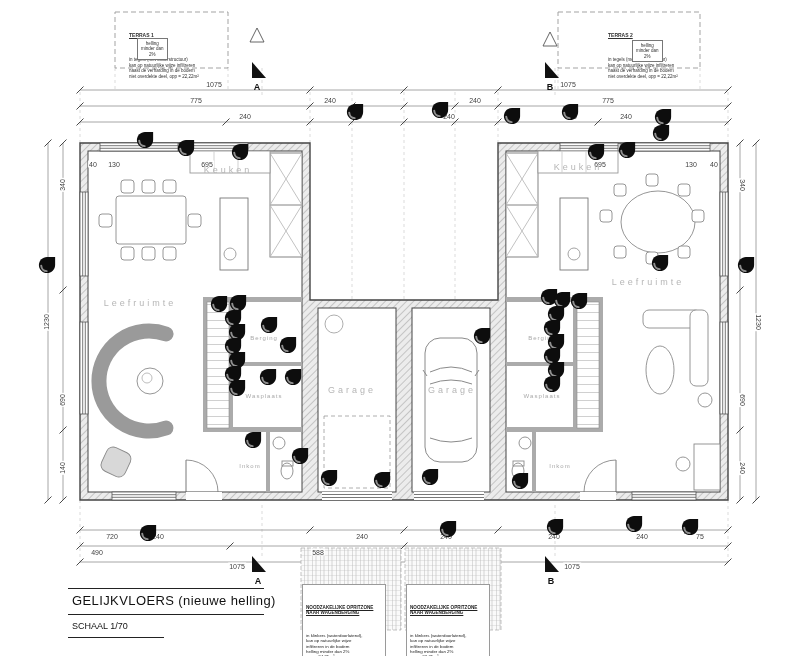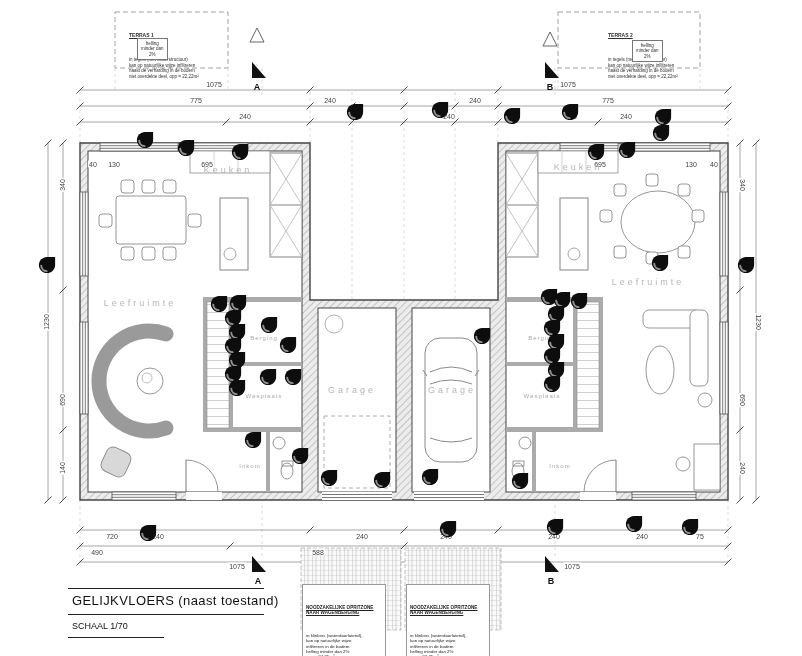--- a/index.html
+++ b/index.html
@@ -397,21 +397,21 @@
 helling minder dan 2%
 opp = 33,25m²</span>
   </div>
 
   <span class="sec-letter" style="left:257px;top:87px">A</span>
   <span class="sec-letter" style="left:550px;top:87px">B</span>
   <span class="sec-letter" style="left:258px;top:581px">A</span>
   <span class="sec-letter" style="left:551px;top:581px">B</span>
 
   <div class="tline" style="left:68px;top:588px;width:196px"></div>
-  <div class="title-text" style="left:72px;top:593px">GELIJKVLOERS (naast toestand)</div>
+  <div class="title-text" style="left:72px;top:593px">GELIJKVLOERS (nieuwe helling)</div>
   <div class="tline" style="left:68px;top:614px;width:196px"></div>
   <div class="scale-text" style="left:72px;top:621px">SCHAAL 1/70</div>
   <div class="tline" style="left:68px;top:637px;width:96px"></div>
 
   <div class="layer">
       <div class="marker" style="left: 136px; top: 131px;"><svg width="18" height="18" viewBox="0 0 20 20">
           <path d="M10 1C5 1 1 5 1 10c0 5 4 9 9 9s9-4 9-9V1H10z" fill="#0d0d0d"></path>
           <path d="M3.6 10.8a6.4 6.4 0 0 0 6 6" fill="none" stroke="#909090" stroke-width="2.2" stroke-linecap="round"></path>
         </svg></div>
       <div class="marker" style="left: 177px; top: 139px;"><svg width="18" height="18" viewBox="0 0 20 20">

